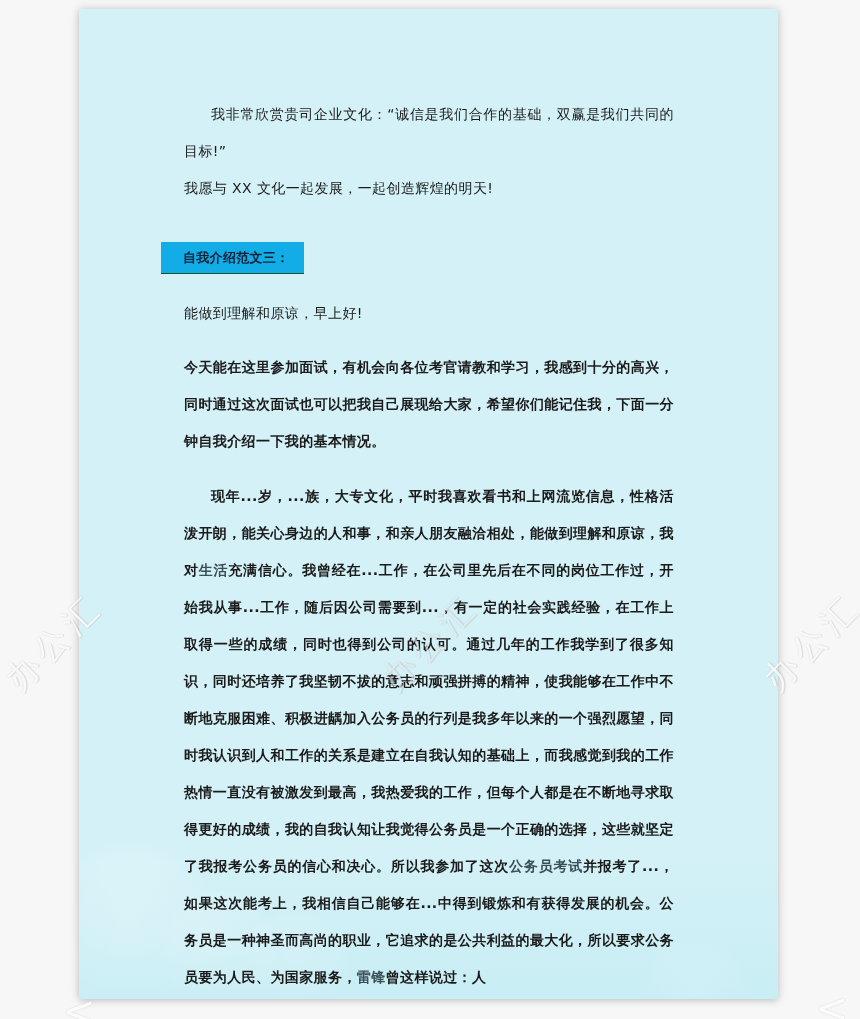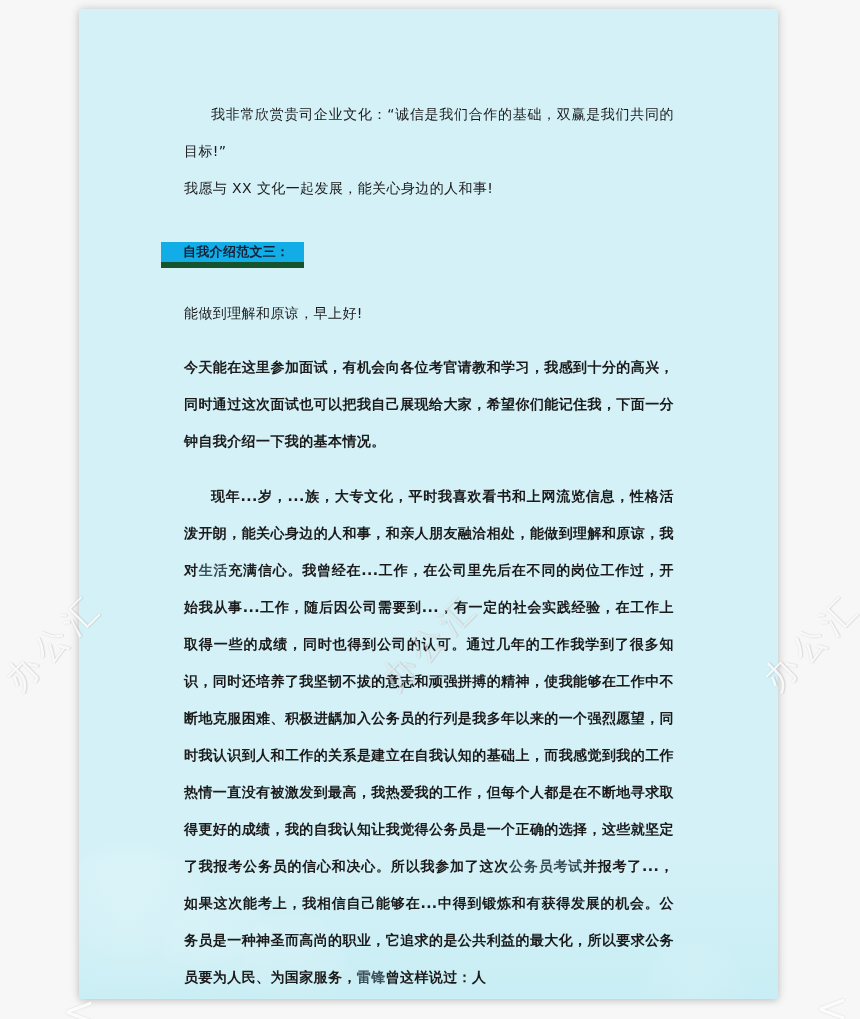--- a/index.html
+++ b/index.html
@@ -50,23 +50,23 @@
     margin: 0;
     text-align: justify;
   }
   .indent { text-indent: 27px; }
   .link-text { color: #3b4f58; }
   .heading-box {
     position: absolute;
     left: 82px;
     top: 233px;
     width: 143px;
-    height: 26px;
+    height: 32px;
     background: #12ade6;
-    border-bottom: 6px solid #14532d;
+    border-bottom: 1px solid #14532d;
     display: flex;
     align-items: center;
     padding-left: 22px;
     box-sizing: border-box;
   }
   .heading-box span {
     font-size: 13px;
     font-weight: bold;
     color: #10233a;
     letter-spacing: 0.3px;
@@ -94,21 +94,21 @@
 
 <div class="page">
   <div class="bokeh" style="left:-40px; top:830px; width:180px; height:180px;"></div>
   <div class="bokeh" style="left:80px; top:880px; width:120px; height:120px;"></div>
   <div class="bokeh" style="left:160px; top:900px; width:110px; height:110px;"></div>
   <div class="bokeh" style="left:560px; top:930px; width:110px; height:110px;"></div>
   <div class="bottom-glow"></div>
 
   <div class="text-block" style="top:87px;">
     <p class="indent">我非常欣赏贵司企业文化：“诚信是我们合作的基础，双赢是我们共同的目标!”</p>
-    <p>我愿与 XX 文化一起发展，能关心身边的人和事!</p>
+    <p>我愿与 XX 文化一起发展，一起创造辉煌的明天!</p>
   </div>
 
   <div class="heading-box">
     <span>自我介绍范文三：</span>
   </div>
 
   <div class="text-block" style="top:286px;">
     <p>能做到理解和原谅，早上好!</p>
   </div>
 

